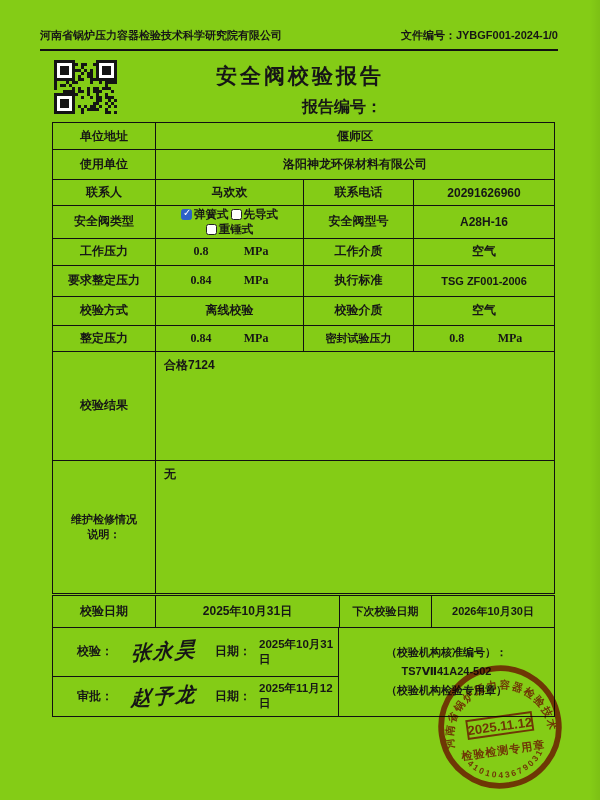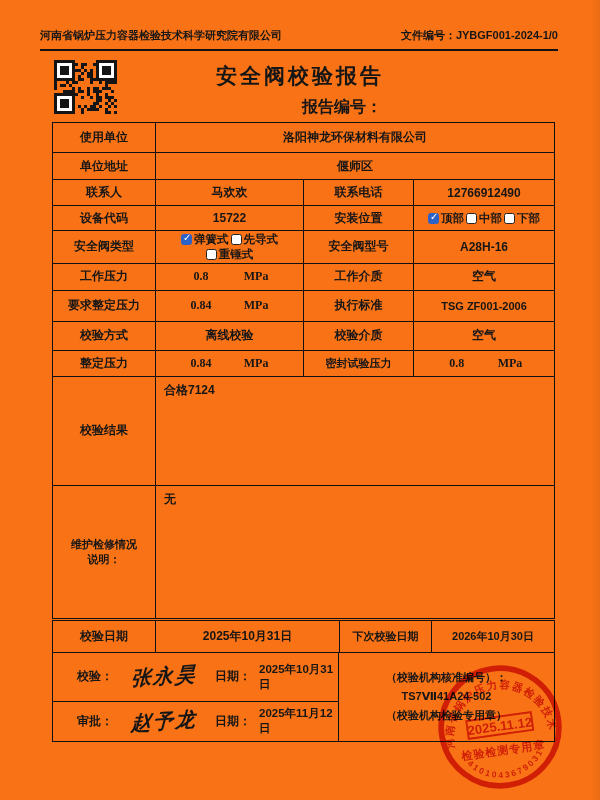--- a/index.html
+++ b/index.html
@@ -1,16 +1,16 @@
 <!DOCTYPE html>
 <html><head>
 <meta charset="utf-8">
 <style>
   html,body{margin:0;padding:0;background:#e8e8e8;}
-  .page{position:relative;width:600px;height:800px;margin:0 auto;background:#f97316;
+  .page{position:relative;width:600px;height:800px;margin:0 auto;background:#84cc16;
         font-family:"Liberation Sans","DejaVu Sans",sans-serif;color:#161616;overflow:hidden;}
   .page::after{content:"";position:absolute;right:0;top:0;width:10px;height:100%;
         background:linear-gradient(to right,rgba(0,0,0,0),rgba(0,0,0,0.06));pointer-events:none;}
   .doc-header{position:absolute;top:28px;left:40px;width:518px;display:flex;
         justify-content:space-between;align-items:flex-end;font-size:11px;font-weight:700;}
   .doc-no{font-size:11px;font-weight:700;}
   .header-rule{position:absolute;top:49px;left:40px;width:518px;height:2px;background:#111;}
   .qr{position:absolute;left:54px;top:60px;width:63px;height:54px;}
   .title{position:absolute;top:62px;left:0;width:100%;text-align:center;
         font-size:21px;font-weight:700;letter-spacing:3px;}
@@ -174,54 +174,33 @@
   <div class="tablewrap">
 
     <table>
       <colgroup>
           <col style="width:103px">
           <col style="width:148px">
           <col style="width:110px">
           <col style="width:141px">
         </colgroup>
       <tbody>
-          <tr style="height:30px">
+          <tr style="height:27px">
+        <td class="lbl">单位地址</td>
+        <td class="val" colspan="3">偃师区</td>
+      </tr>
+      <tr style="height:30px">
         <td class="lbl">使用单位</td>
         <td class="val" colspan="3">洛阳神龙环保材料有限公司</td>
-      </tr>
-      <tr style="height:27px">
-        <td class="lbl">单位地址</td>
-        <td class="val" colspan="3">偃师区</td>
       </tr>
       <tr style="height:26px">
         <td class="lbl">联系人</td>
         <td class="val">马欢欢</td>
         <td class="lbl">联系电话</td>
-        <td class="val">12766912490</td>
-      </tr>
-      <tr style="height:25px">
-        <td class="lbl">设备代码</td>
-        <td class="val">15722</td>
-        <td class="lbl">安装位置</td>
-        <td>
-          <span class="cbgroup">
-            <span class="cbopt">
-                  <span class="cb checked"></span>
-                  <span>顶部</span>
-                </span>
-            <span class="cbopt">
-                  <span class="cb"></span>
-                  <span>中部</span>
-                </span>
-            <span class="cbopt">
-                  <span class="cb"></span>
-                  <span>下部</span>
-                </span>
-          </span>
-        </td>
+        <td class="val">20291626960</td>
       </tr>
       <tr style="height:30px">
         <td class="lbl">安全阀类型</td>
         <td>
           <span class="cbgroup">
             <span class="cbopt">
                   <span class="cb checked"></span>
                   <span>弹簧式</span>
                 </span>
             <span class="cbopt">

